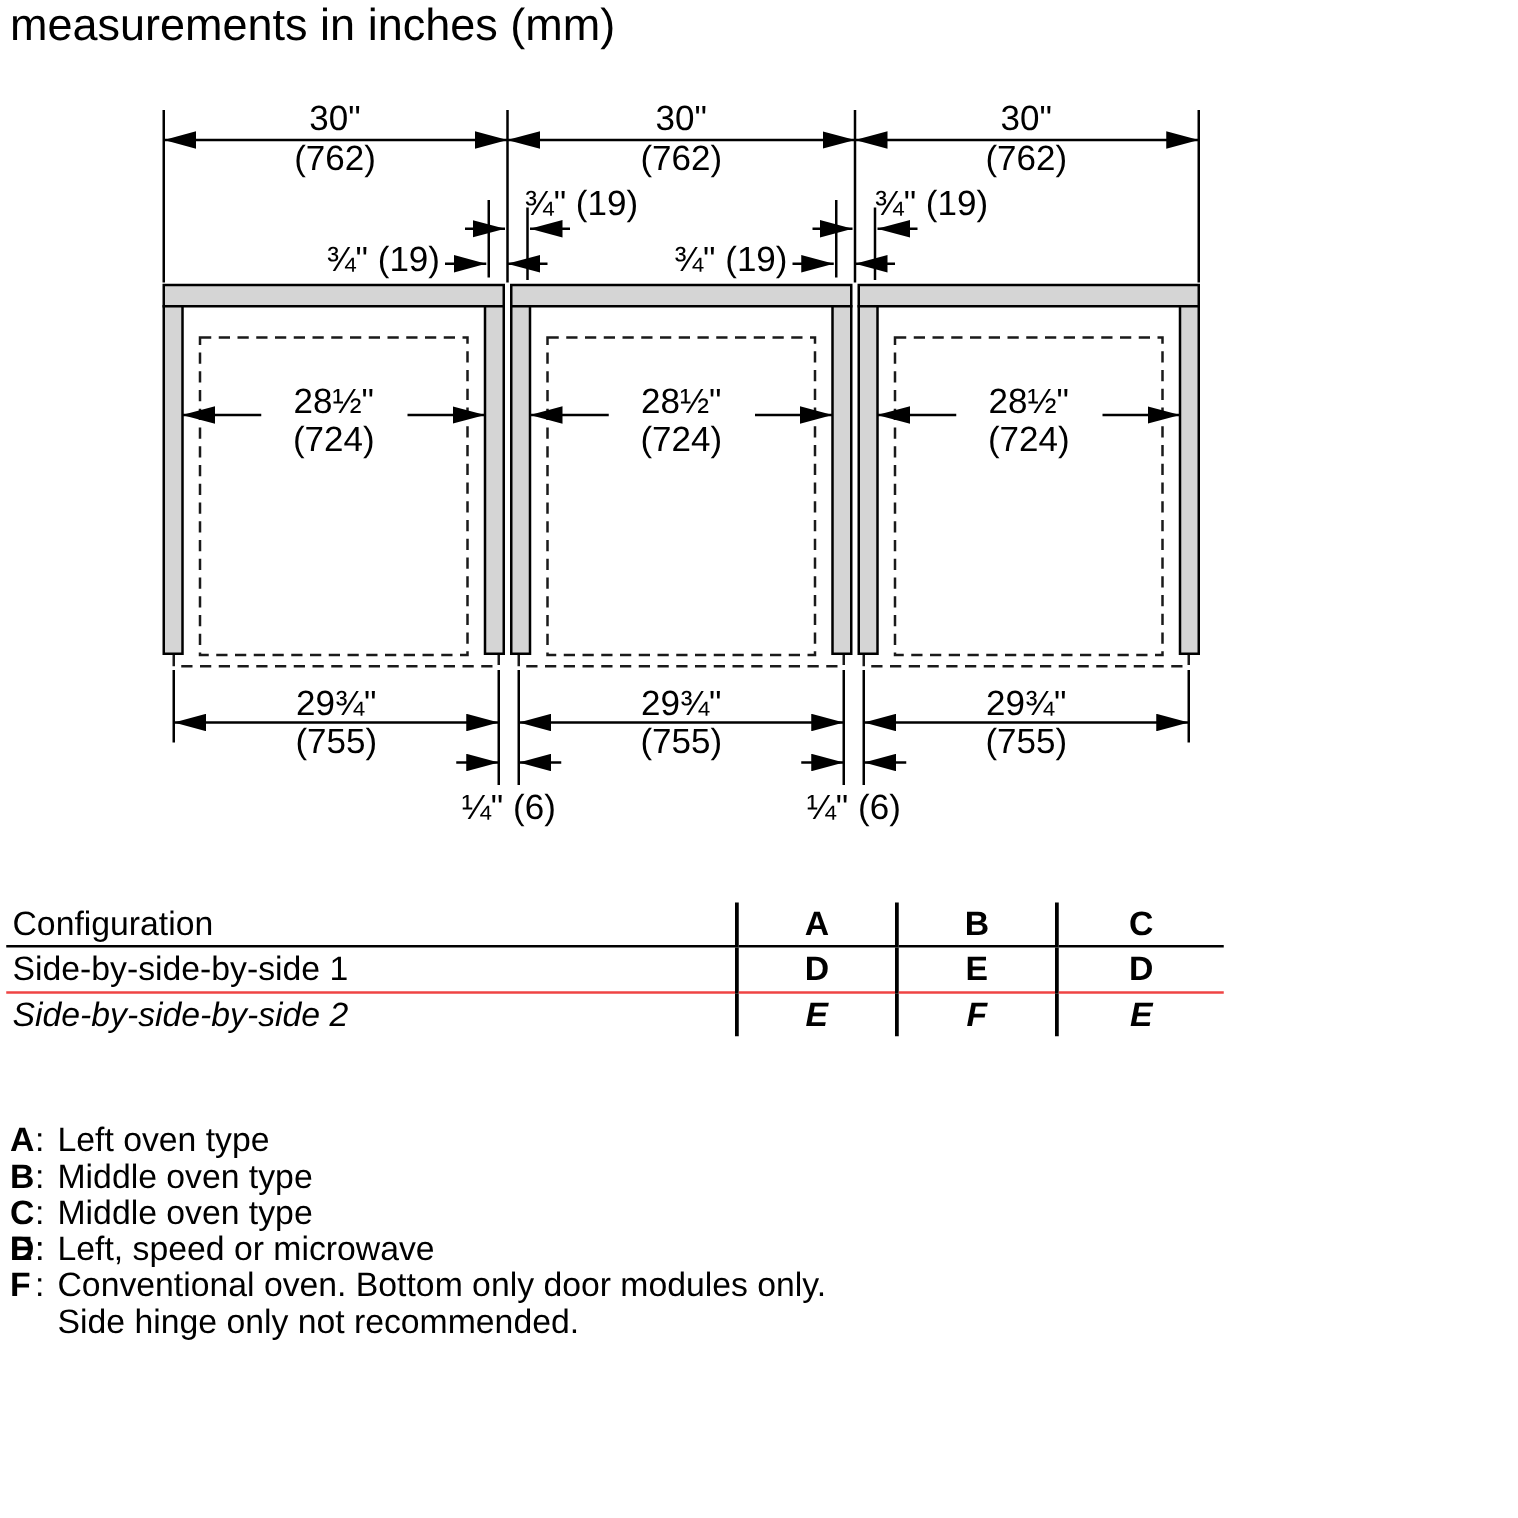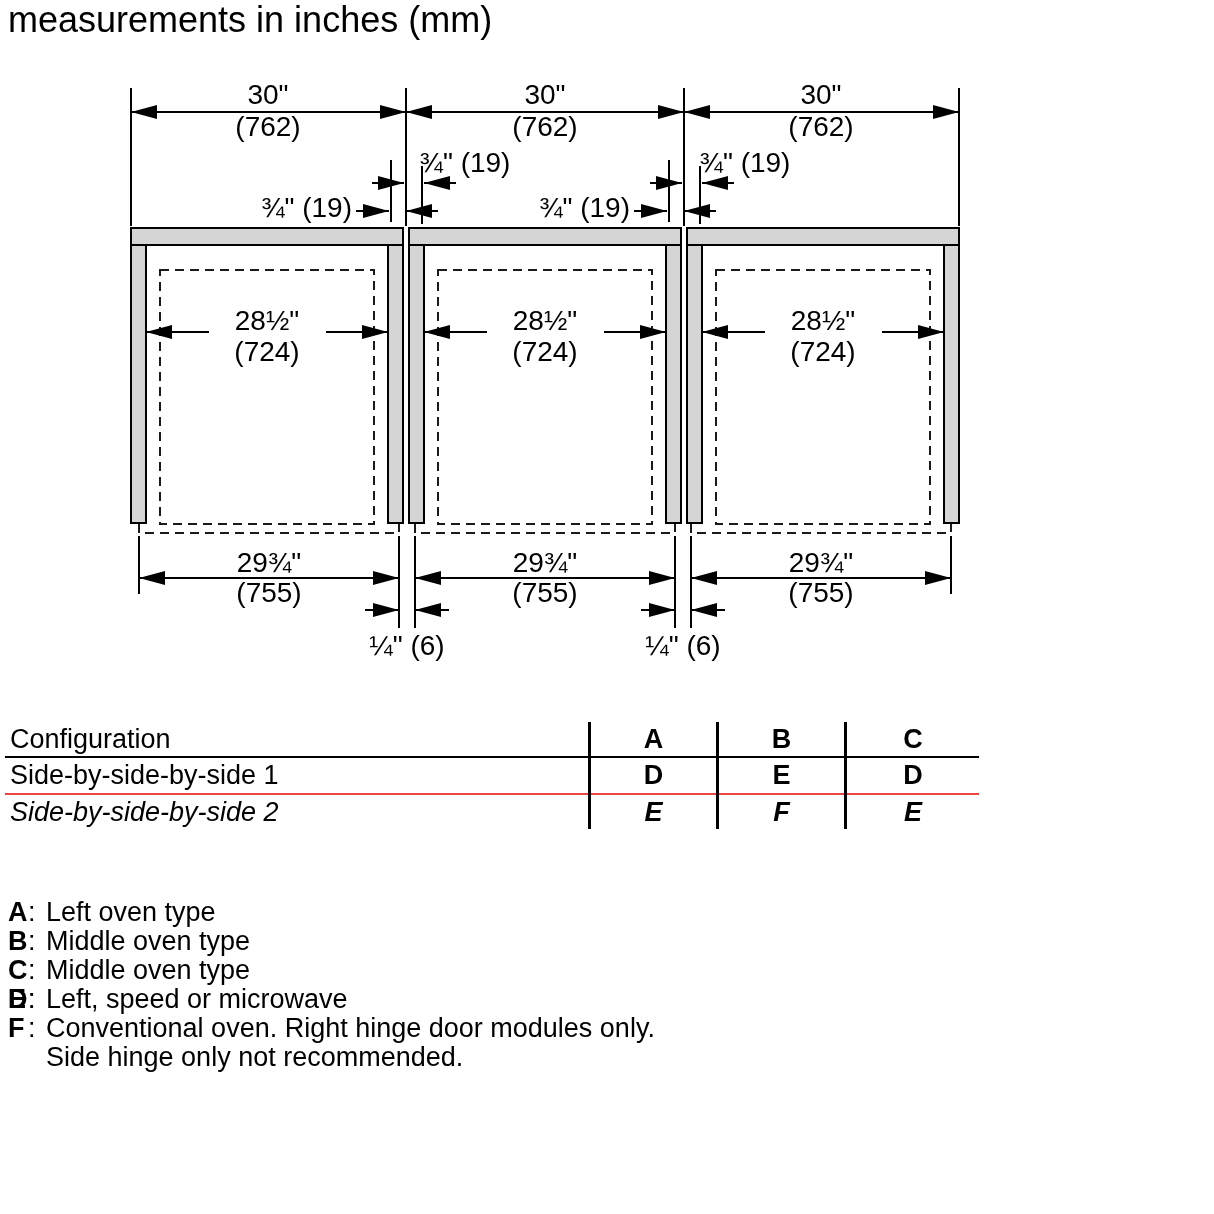--- a/index.html
+++ b/index.html
@@ -181,16 +181,16 @@
   <div class="row">
     <span class="key">C</span><span class="sep">:</span><span>Middle oven type</span>
   </div>
   <div class="row">
     <span class="key">D</span><span class="sep">:</span>
   </div>
   <div class="row">
     <span class="key">E</span><span class="sep">:</span><span>Left, speed or microwave</span>
   </div>
   <div class="row">
-    <span class="key">F</span><span class="sep">:</span><span>Conventional oven. Right hinge door modules only.</span>
+    <span class="key">F</span><span class="sep">:</span><span>Conventional oven. Bottom only door modules only.</span>
     <div>Side hinge only not recommended.</div>
   </div>
 </div>
 
 </body></html>

